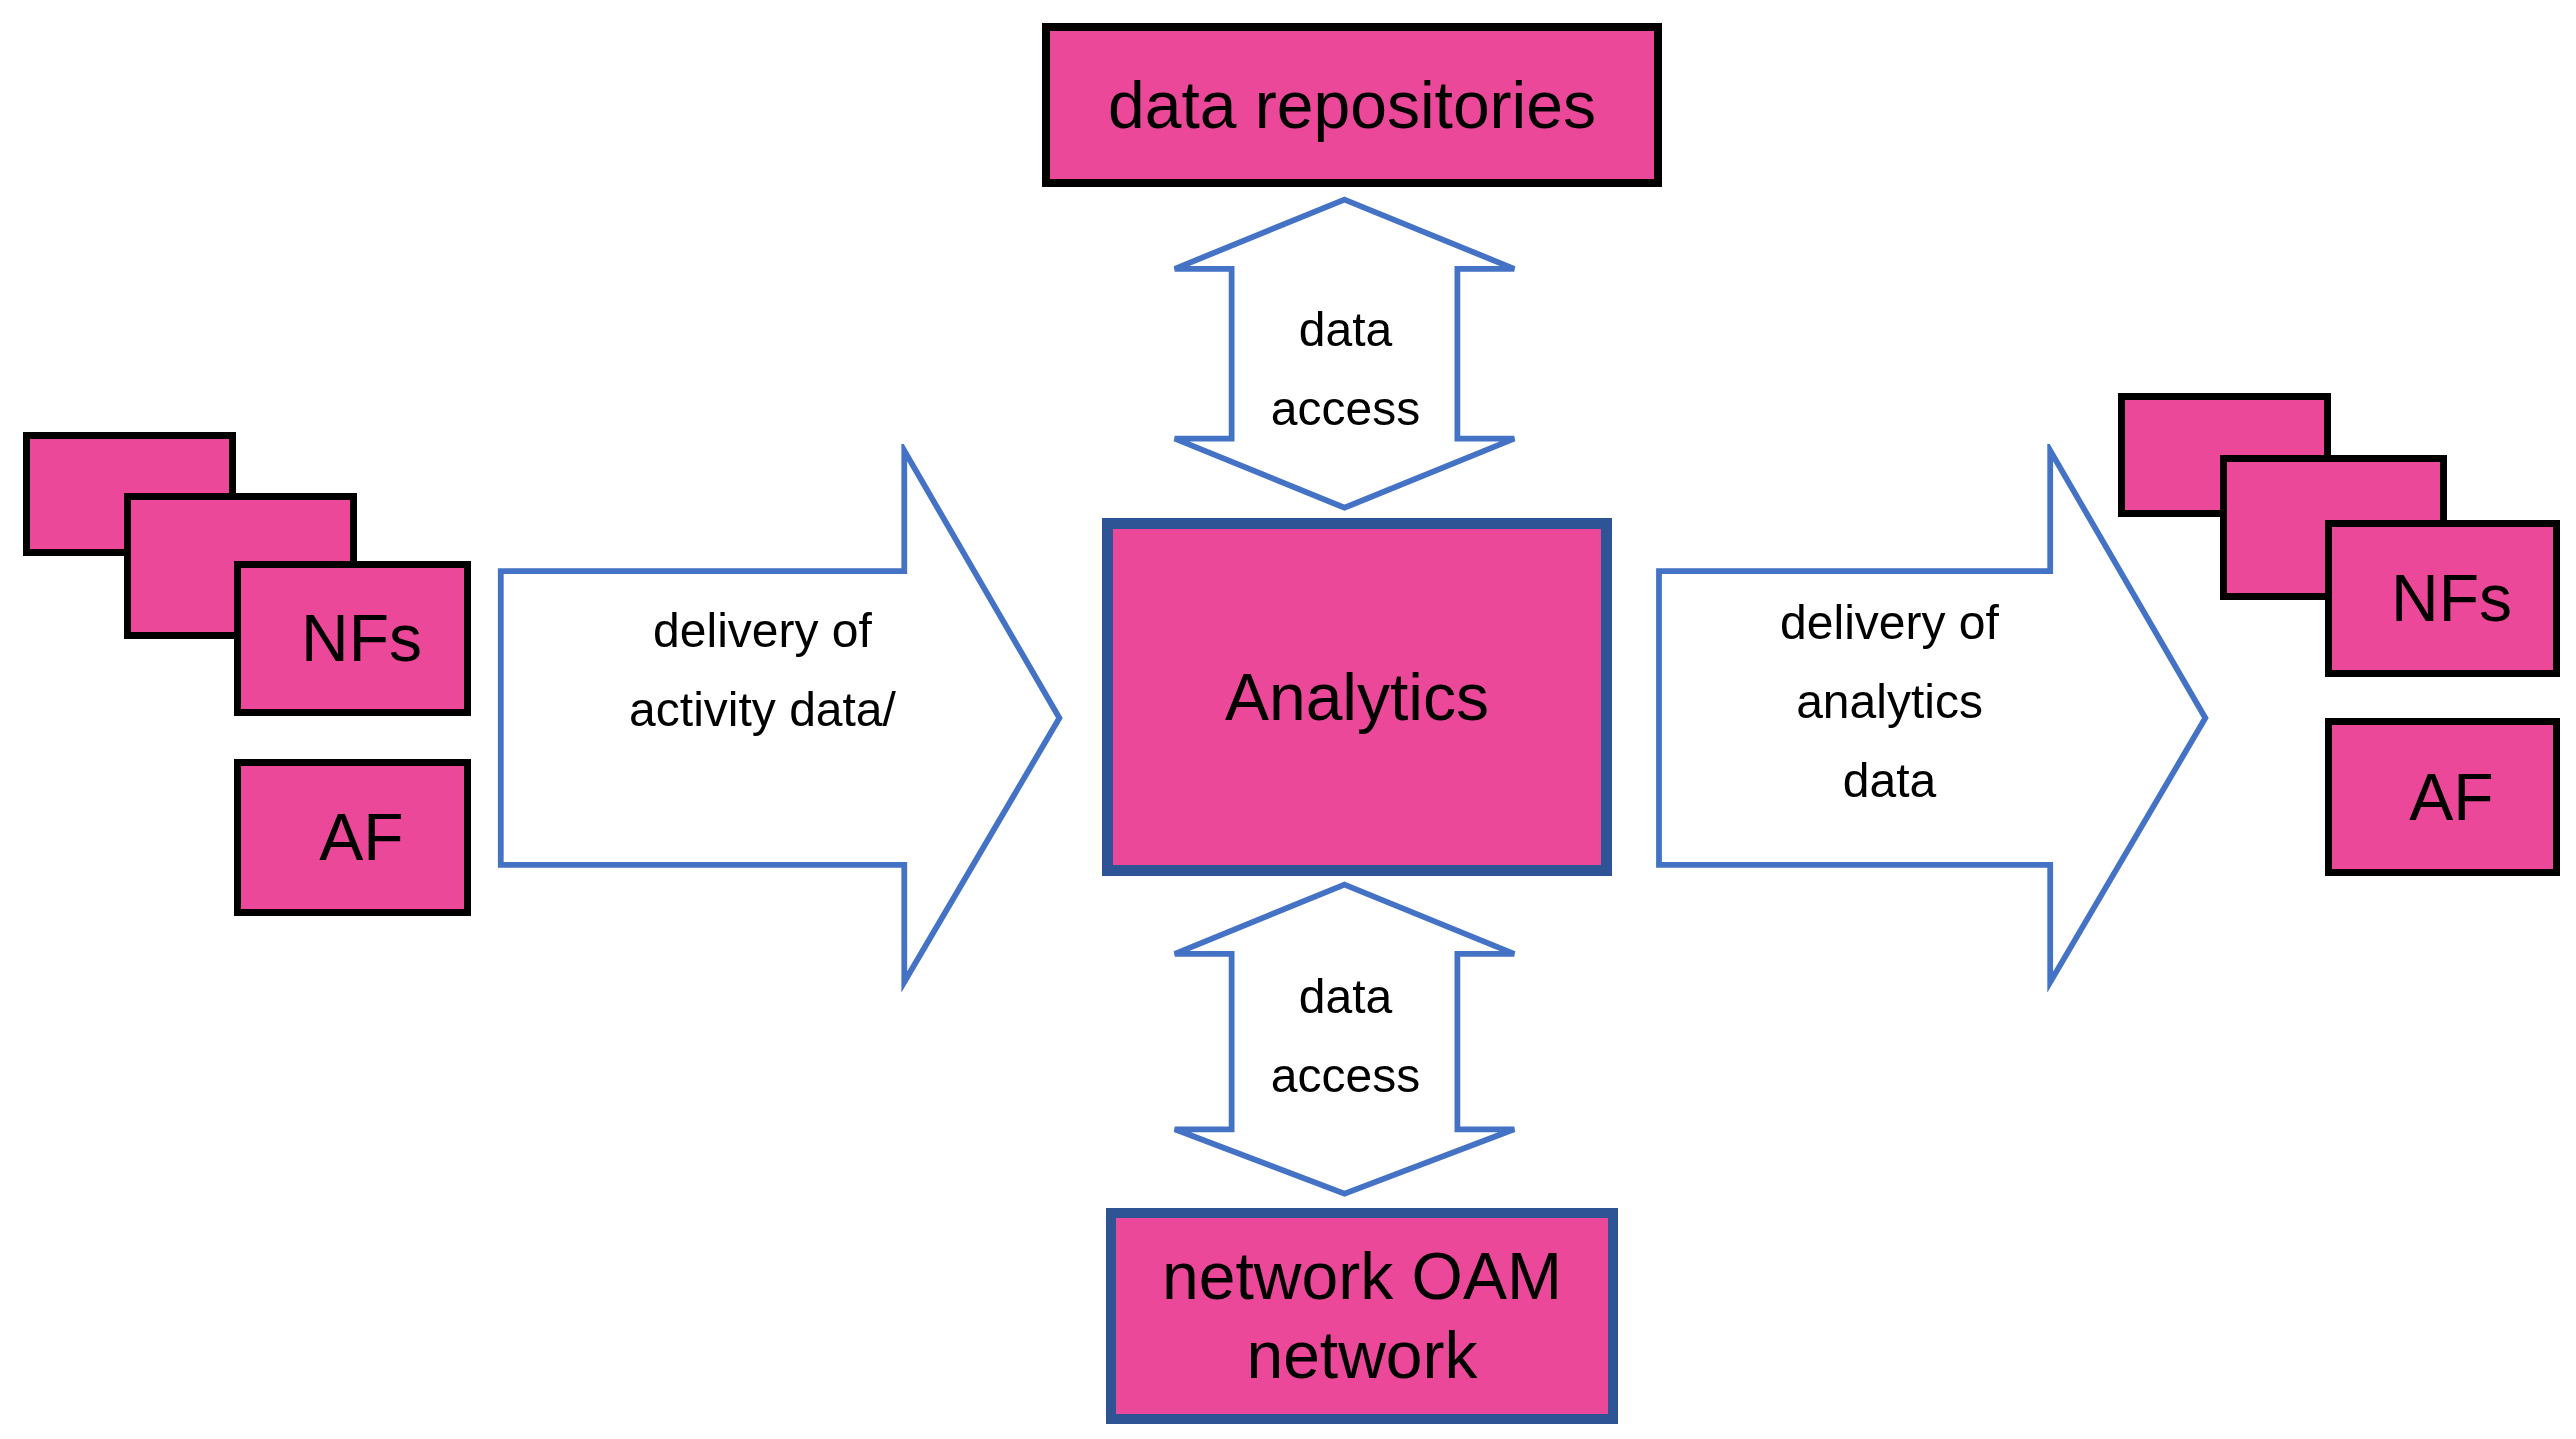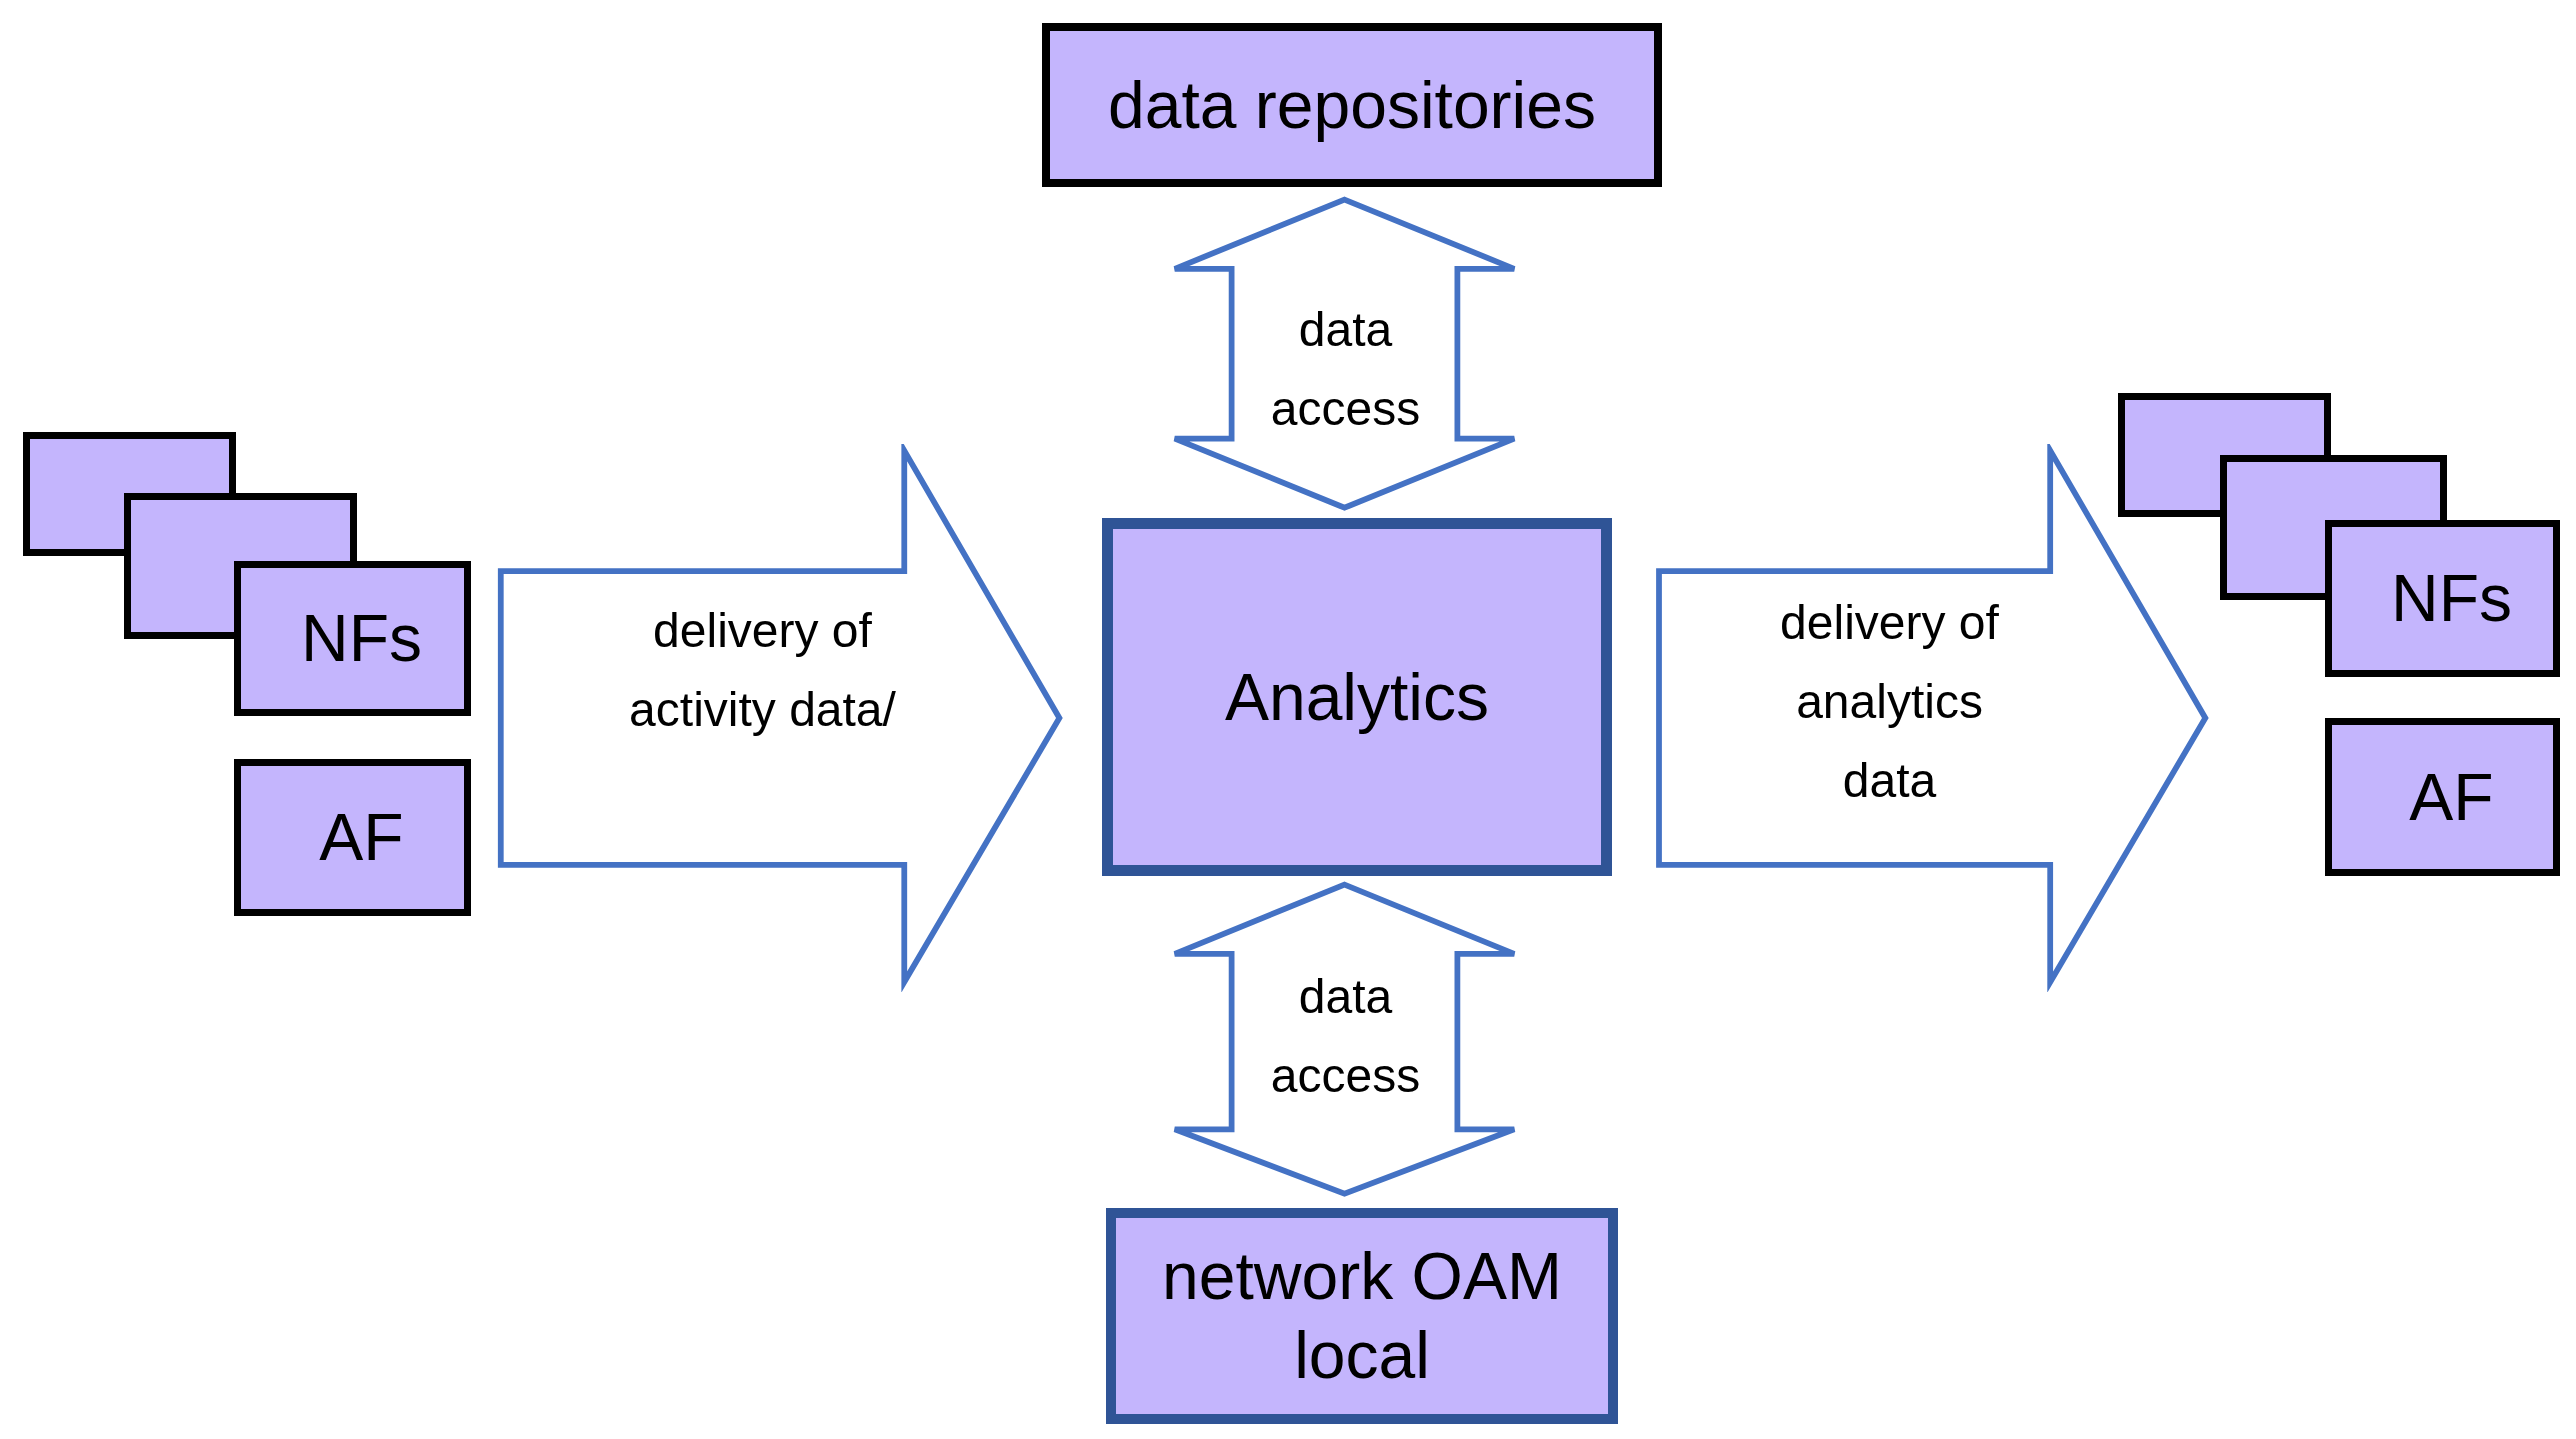--- a/index.html
+++ b/index.html
@@ -11,21 +11,21 @@
     width: 2576px;
     height: 1440px;
     position: relative;
     font-family: "Liberation Sans", sans-serif;
     color: #000000;
     overflow: hidden;
   }
   .box {
     position: absolute;
     box-sizing: border-box;
-    background: #c4b5fd;
+    background: #ec4899;
     display: flex;
     align-items: center;
     justify-content: center;
     text-align: center;
     font-size: 66px;
     line-height: 79px;
   }
   .border-black   { border: 7.4px solid #000000; }
   .border-black-thick { border: 8.3px solid #000000; }
   .border-navy    { border: 11.6px solid #2F5496; }
@@ -101,21 +101,21 @@
 
   <div class="box border-navy z2" style="left:1102px; top:518px; width:510px; height:358px;">
     <div>
       <span class="line">Analytics</span>
     </div>
   </div>
 
   <div class="box border-navy-thin z2" style="left:1106px; top:1208px; width:512px; height:216px;">
     <div>
       <span class="line">network OAM</span>
-      <span class="line">local</span>
+      <span class="line">network</span>
     </div>
   </div>
 
   <div class="box border-black z2" style="left:23px; top:432px; width:213px; height:124px;"></div>
   <div class="box border-black z3" style="left:124px; top:493px; width:233px; height:146px;"></div>
   <div class="box border-black z4" style="left:234px; top:561px; width:237px; height:155px;">
     <span class="label-shift">NFs</span>
   </div>
   <div class="box border-black z2" style="left:234px; top:759px; width:237px; height:157px;">
     <span class="label-shift">AF</span>

